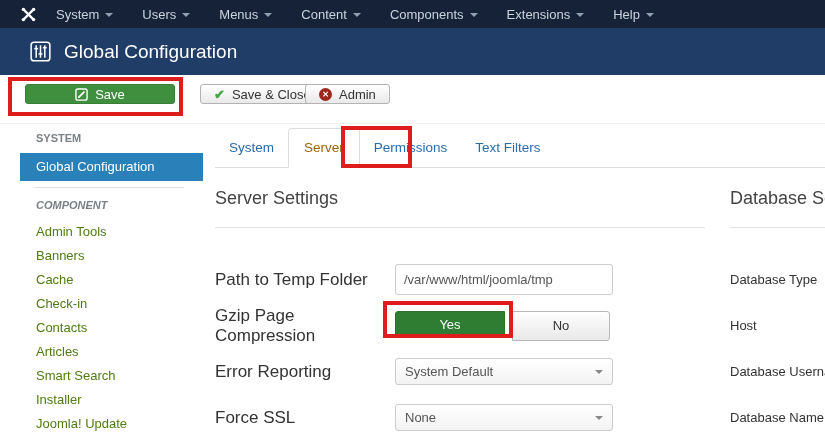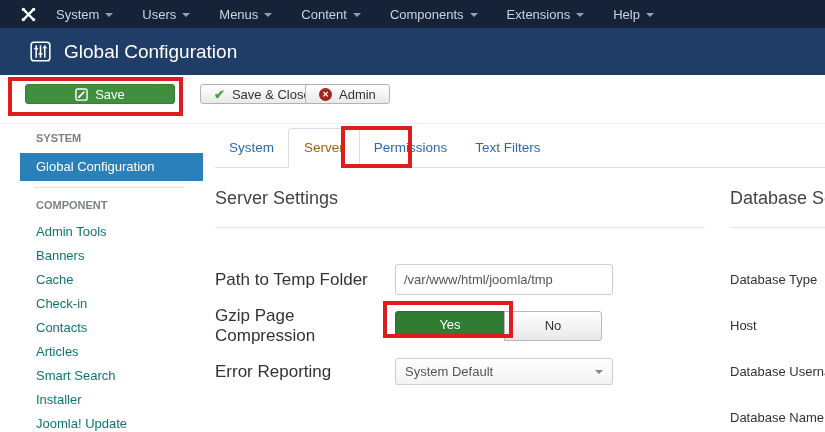--- a/index.html
+++ b/index.html
@@ -33,25 +33,25 @@
   .btn-saveclose { position:absolute; left:200px; top:9px; padding:0 13px; }
   .btn-cancel { position:absolute; left:305px; top:9px; padding:0 13px; }
   .save-icon { width:13px; height:13px; }
   .check-glyph { color:#46a546; font-size:13px; font-weight:bold; }
   .cancel-circle { width:13px; height:13px; border-radius:50%; background:#9d261d; color:#fff;
                    font-size:8px; font-weight:bold; display:flex; align-items:center; justify-content:center; }
 
   
   .sidebar { position:absolute; left:20px; top:131px; width:183px; }
   .side-header { font-size:11px; font-weight:bold; color:#7b8287; line-height:14px; padding-left:16px; }
-  .side-item { font-size:13px; color:#0f766e; line-height:24px; padding-left:16px; cursor:pointer; }
+  .side-item { font-size:13px; color:#4d7c0f; line-height:24px; padding-left:16px; cursor:pointer; }
   .side-item.active { background:#2a80b9; color:#ffffff; height:28px; line-height:28px;
                       margin-top:8px; cursor:pointer; }
   .side-divider { border-bottom:1px solid #e0e0e0; margin:6px 16px 0 14px; height:0; width:150px; }
-  .side-header.second { margin-top:10px; }
+  .side-header.second { margin-top:10px;font-style:italic; }
   .side-list { margin-top:8px; }
 
   
   .main { position:absolute; left:215px; top:126px; width:610px; height:306px; }
   .tabs { height:42px; border-bottom:1px solid #dddddd; display:flex; align-items:flex-end;
           padding-left:0; }
   .tab { font-size:13.5px; color:#2a6aad; padding:12px 14px 12px; cursor:pointer; white-space:nowrap; }
   .tab:first-child { margin-left:0; }
   .tab.active { color:#a16207; background:#fff; border:1px solid #ddd; border-bottom:1px solid #fff;
                 border-radius:4px 4px 0 0; margin-bottom:-1px; padding:11px 15px 12px; }
@@ -63,21 +63,21 @@
   .form { margin-top:38px; }
   .frow { display:flex; align-items:center; height:27px; margin-bottom:19px; }
   .flabel { width:180px; flex:none; font-size:17px; color:#333; }
   .text-input { width:218px; height:31px; border:1px solid #ccc; border-radius:3px;
                 padding:0 8px; font-size:13px; color:#555; font-family:"Liberation Sans",sans-serif; }
   .select { width:218px; height:27px; border:1px solid #ccc; border-radius:3px;
             background:linear-gradient(#ffffff,#f3f3f3); display:flex; align-items:center;
             padding:8px 9px; font-size:13px; color:#555; cursor:pointer; }
   .select-caret { width:0; height:0; border-left:4px solid transparent; border-right:4px solid transparent;
                   border-top:4px solid #888; margin-left:auto; }
-  .toggle { display:flex; }
+  .toggle { display:flex;gap:8px; }
   .btn-yes { width:110px; height:27px; background:#2e7d32; border:1px solid #29702d; color:#fff;
              border-radius:3px 0 0 3px; display:flex; align-items:center; justify-content:center;
              font-size:13px; cursor:pointer; }
   .btn-no { width:98px; height:30px; background:linear-gradient(#ffffff,#e8e8e8);
             border:1px solid #b9b9b9; color:#333; border-radius:0 3px 3px 0; margin-left:-1px;
             display:flex; align-items:center; justify-content:center; font-size:13px; cursor:pointer; }
   .label-only { height:27px; display:flex; align-items:center; font-size:13px; color:#333;
                 margin-bottom:19px; white-space:nowrap; }
 
   
@@ -216,20 +216,27 @@
           </div>
 
           <div class="frow">
             <div class="flabel">Error Reporting</div>
             <div class="select">
               <span>System Default</span>
               <span class="select-caret"></span>
             </div>
           </div>
 
+          <div class="frow">
+            <div class="flabel">Force SSL</div>
+            <div class="select">
+              <span>None</span>
+              <span class="select-caret"></span>
+            </div>
+          </div>
 
         </div>
       </div>
 
       <div class="col-right">
         <h2 class="section-title">Database Settings</h2>
         <div class="form">
           <div class="label-only">Database Type</div>
           <div class="label-only">Host</div>
           <div class="label-only">Database Username</div>

